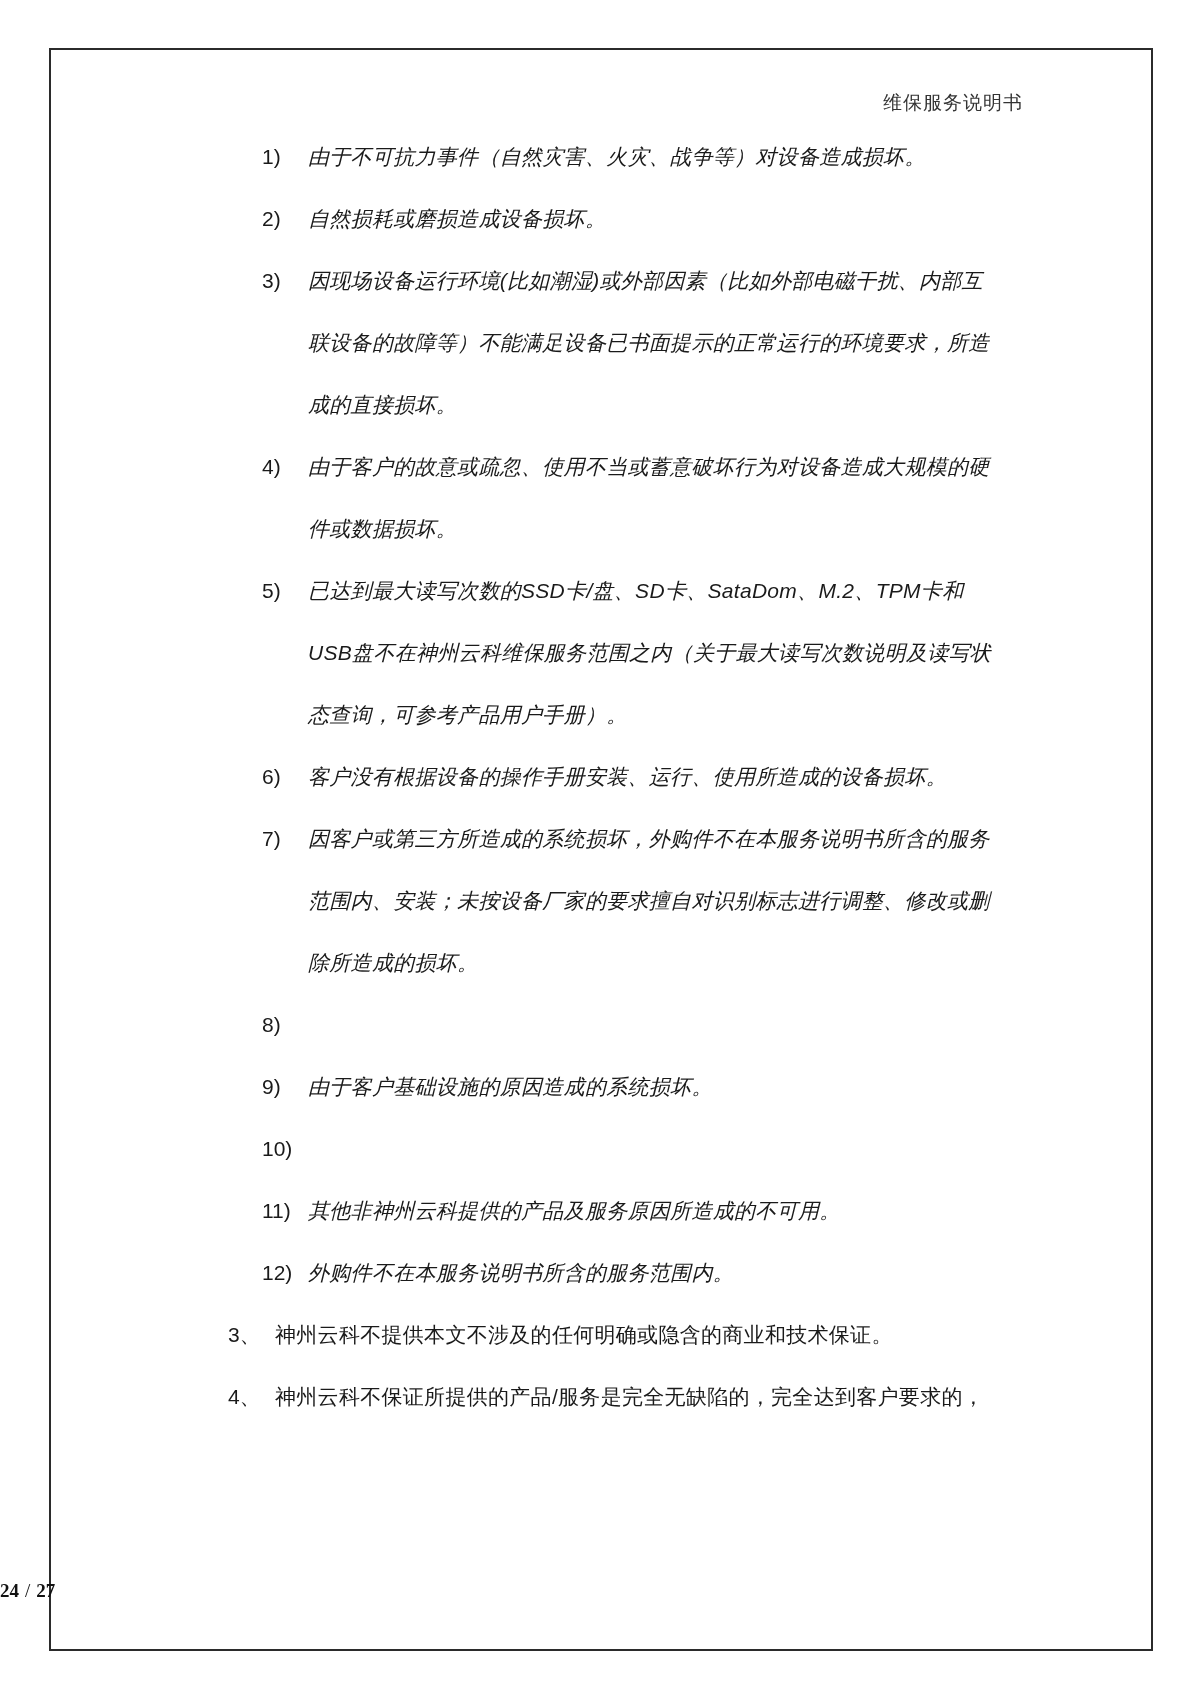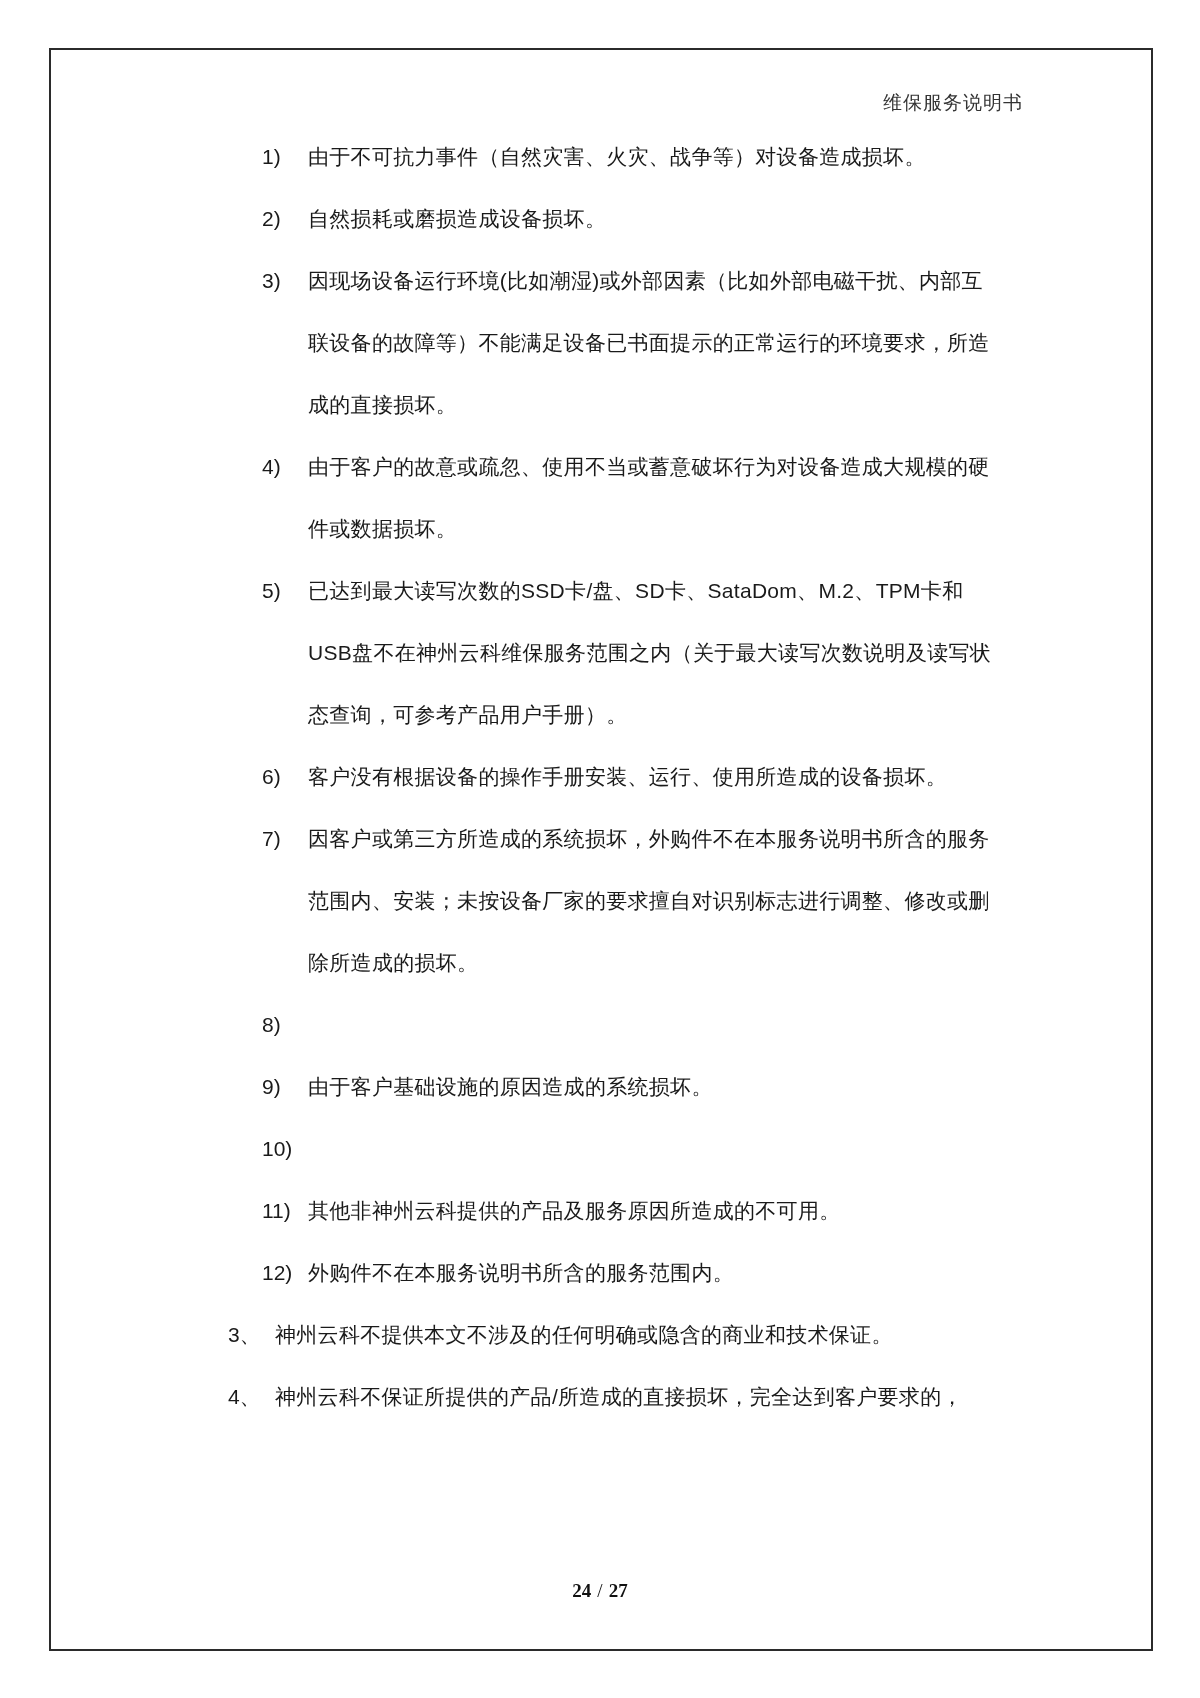--- a/index.html
+++ b/index.html
@@ -53,39 +53,39 @@
     white-space: nowrap;
   }
   .sub-item {
     margin-left: 262px;
   }
   .sub-item .num {
     width: 46px;
   }
   .sub-item .txt {
     width: 690px;
+    font-style: italic;
   }
   .main-item {
     margin-left: 228px;
   }
   .main-item .num {
     width: 47px;
   }
   .main-item .txt {
     width: 725px;
   }
   .txt {
     letter-spacing: 0.3px;
   }
   .doc-footer {
     position: absolute;
     top: 1580px;
     left: 0;
     width: 1200px;
-    text-align: center;
     font-family: "Liberation Serif", serif;
     font-weight: bold;
     font-size: 19px;
     color: #111111;
   }
   .doc-footer .sep {
     font-weight: normal;
     padding: 0 6px;
   }
 </style>
@@ -159,21 +159,21 @@
   </div>
 </div>
     <div id="main-list">
   <div class="list-item main-item">
     <span class="num">3、</span>
     <span class="txt">神州云科不提供本文不涉及的任何明确或隐含的商业和技术保证。</span>
   </div>
 
   <div class="list-item main-item">
     <span class="num">4、</span>
-    <span class="txt">神州云科不保证所提供的产品/所造成的直接损坏，完全达到客户要求的，</span>
+    <span class="txt">神州云科不保证所提供的产品/服务是完全无缺陷的，完全达到客户要求的，</span>
   </div>
 </div>
   </div>
 
   <div class="doc-footer">
     <span>24</span><span class="sep">/</span><span>27</span>
   </div>
 
 </div>
 

